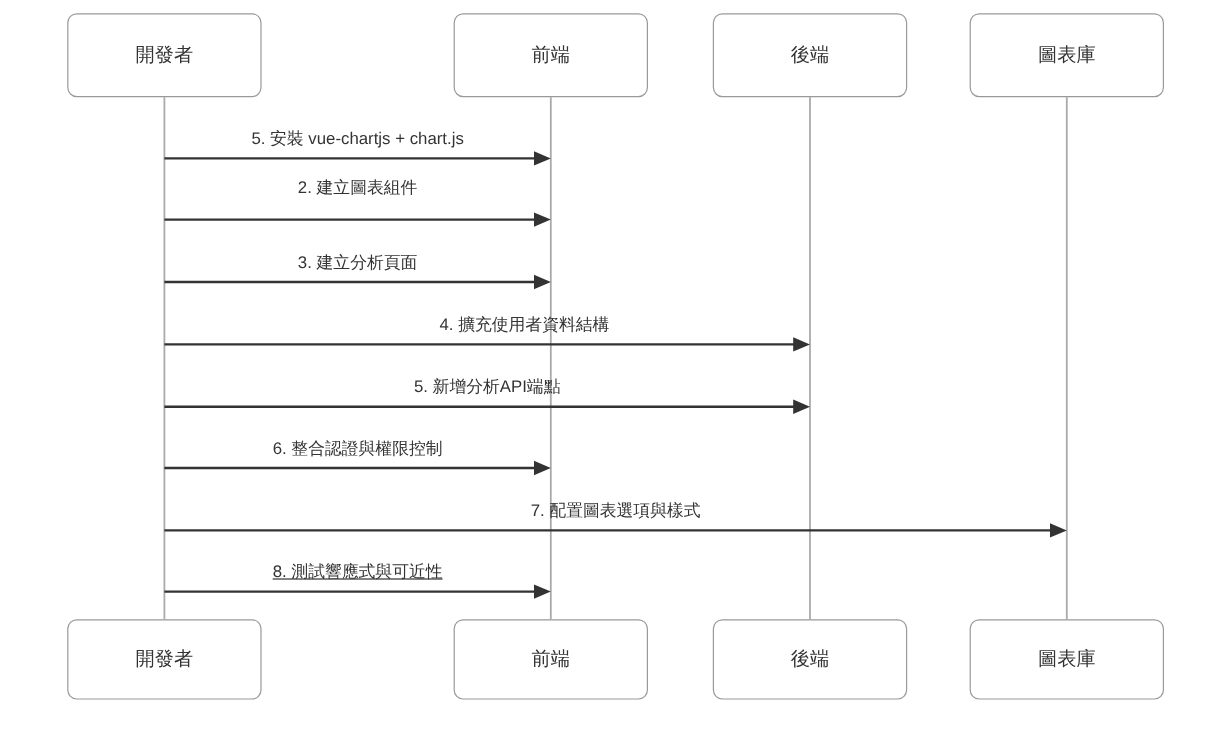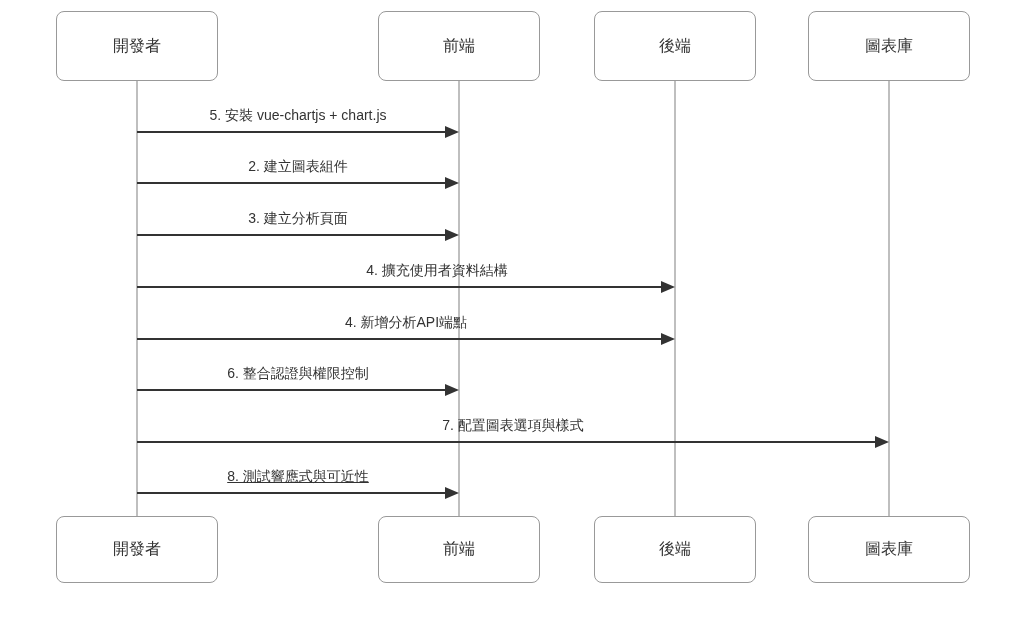--- a/index.html
+++ b/index.html
@@ -93,21 +93,21 @@
       <div class="actor-box" style="left: 594px; top: 516px; width: 162px; height: 67px;">
         <span class="actor-label">後端</span>
       </div>
       <div class="actor-box" style="left: 808px; top: 11px; width: 162px; height: 70px;">
         <span class="actor-label">圖表庫</span>
       </div>
       <div class="actor-box" style="left: 808px; top: 516px; width: 162px; height: 67px;">
         <span class="actor-label">圖表庫</span>
       </div>
       <div class="msg-label" style="left: 298px; top: 105px;">5. 安裝 vue-chartjs + chart.js</div>
-      <div class="msg-label" style="left: 298px; top: 156px;">2. 建立圖表組件</div>
+      <div class="msg-label" style="left: 298px; top: 146px;">2. 建立圖表組件</div>
       <div class="msg-label" style="left: 298px; top: 208px;">3. 建立分析頁面</div>
       <div class="msg-label" style="left: 406px; top: 260px; margin-left: 31px;">4. 擴充使用者資料結構</div>
-      <div class="msg-label" style="left: 406px; top: 312px;">4. 新增分析API端點</div>
+      <div class="msg-label" style="left: 406px; top: 312px;">5. 新增分析API端點</div>
       <div class="msg-label" style="left: 298px; top: 363px;">6. 整合認證與權限控制</div>
       <div class="msg-label" style="left: 513px; top: 415px;">7. 配置圖表選項與樣式</div>
       <div class="msg-label" style="left: 298px; top: 466px; text-decoration: underline;">8. 測試響應式與可近性</div>
     </div>
 </div>
 
 </body></html>

